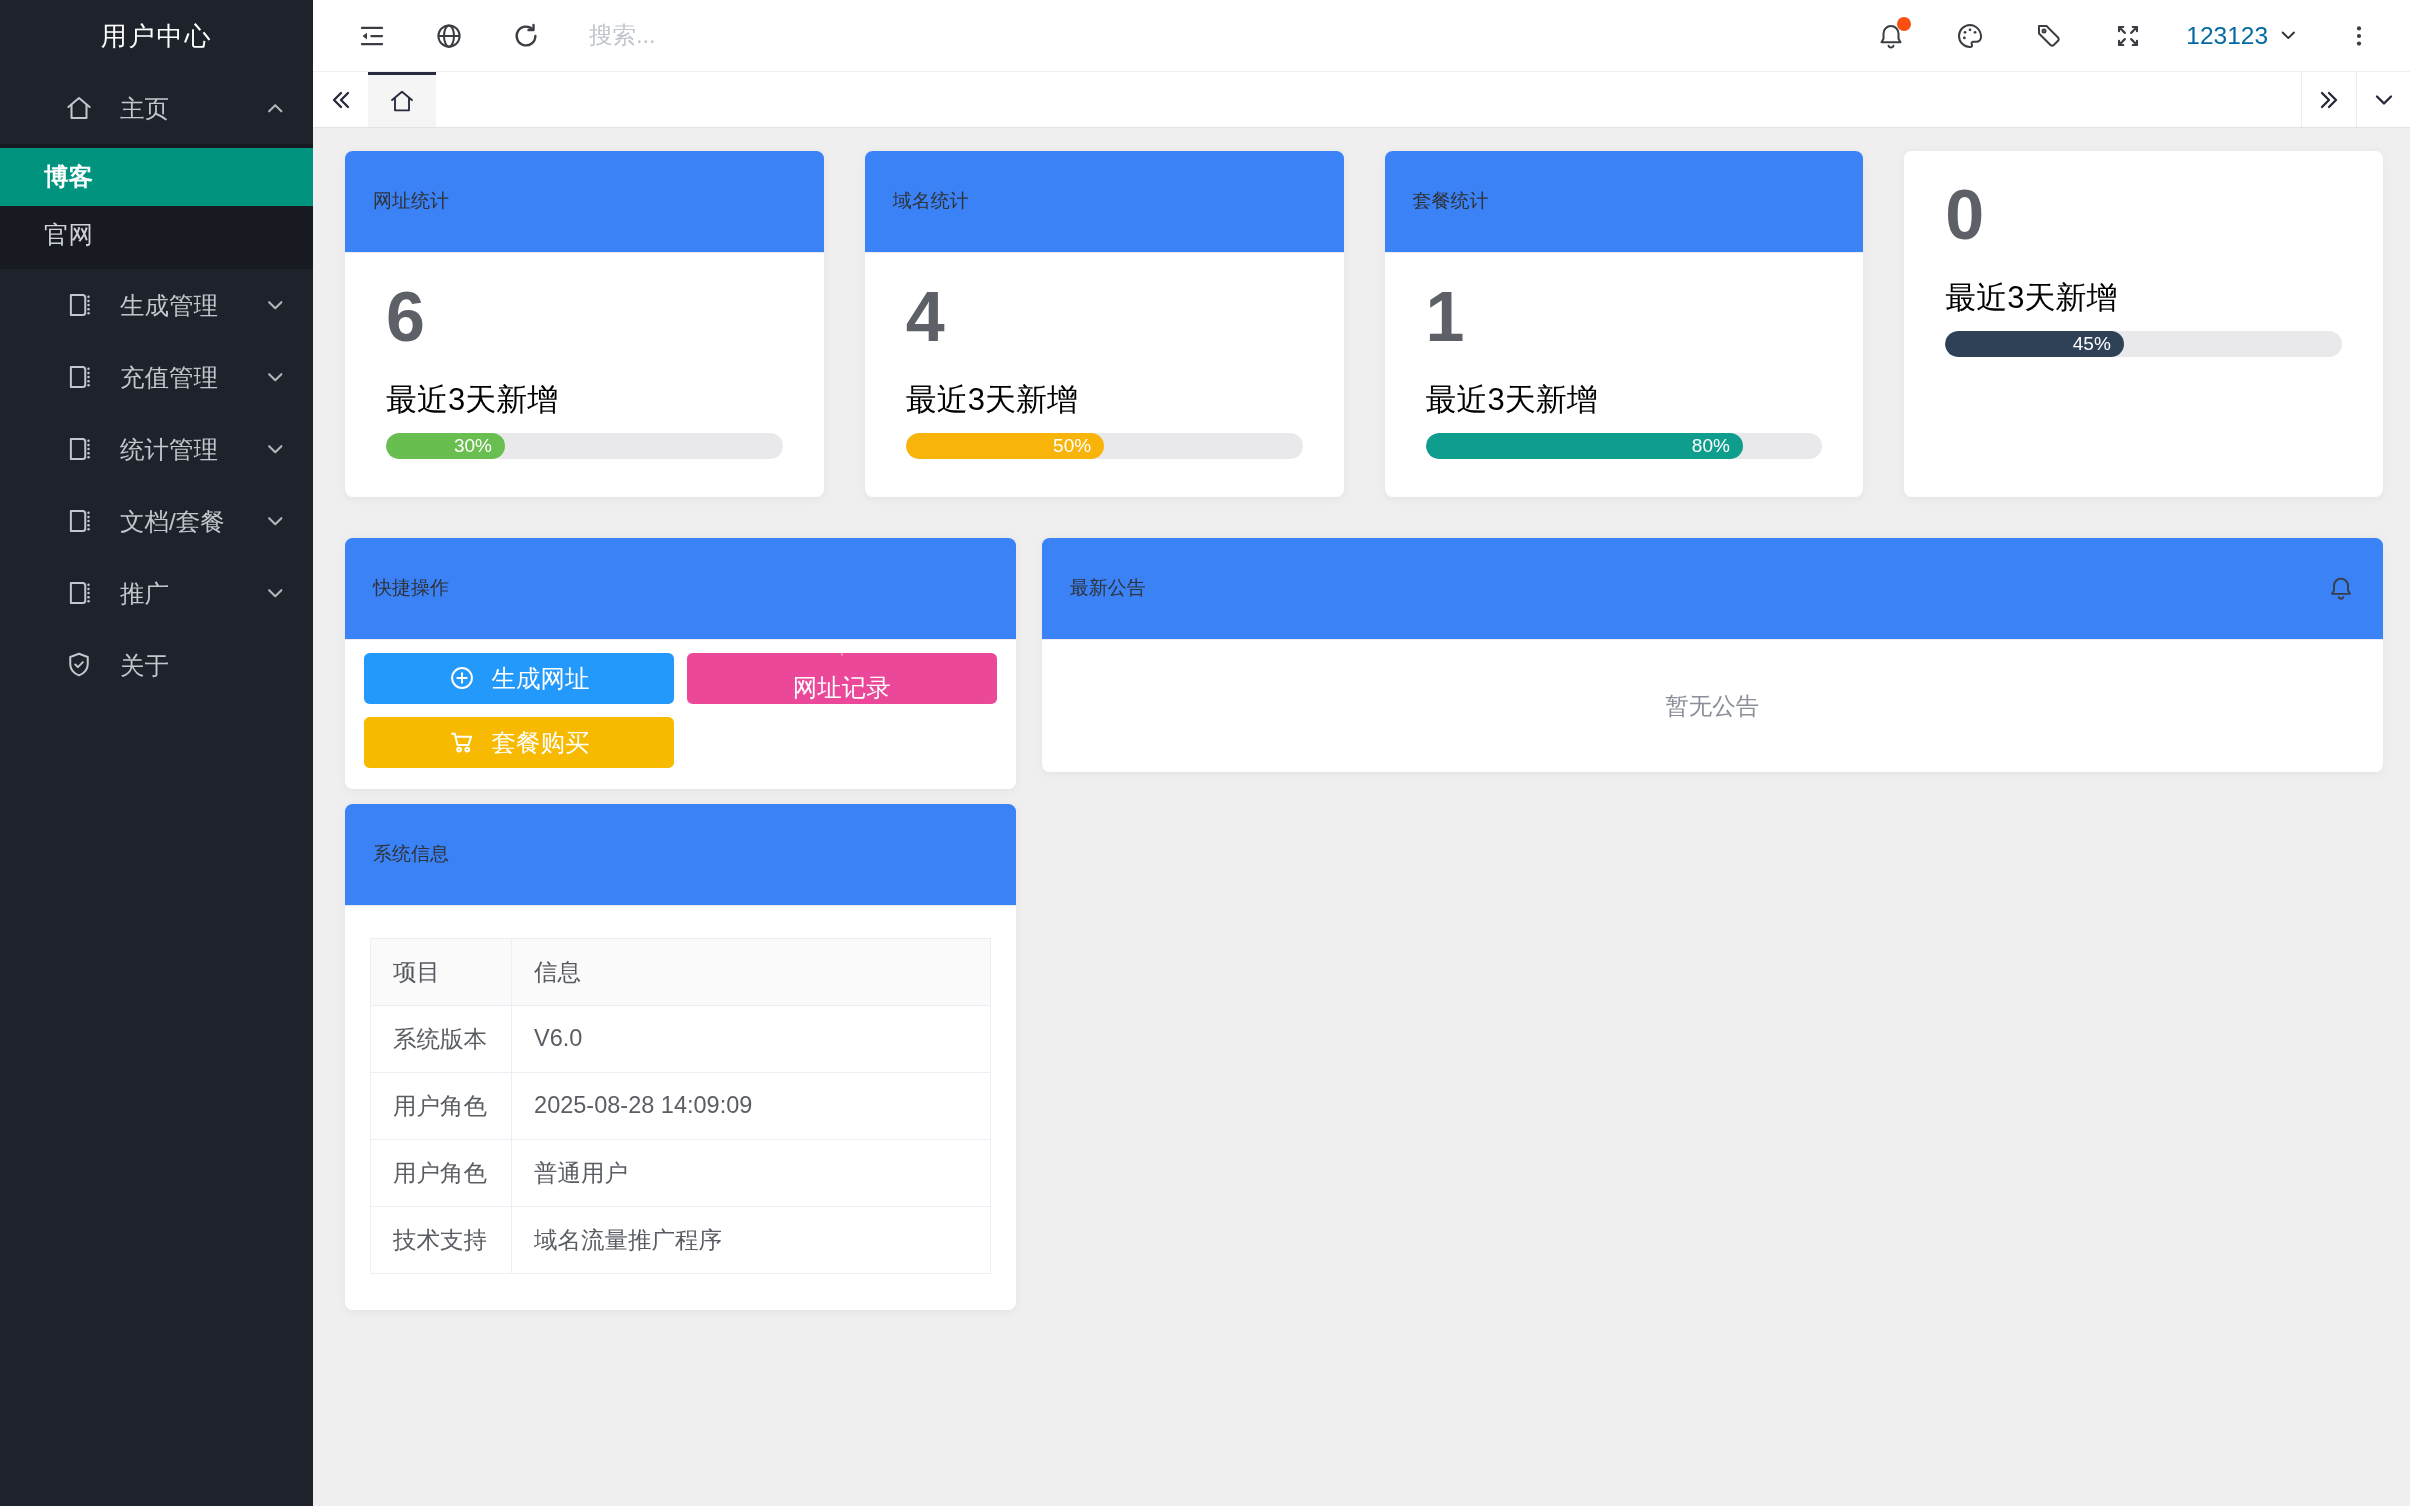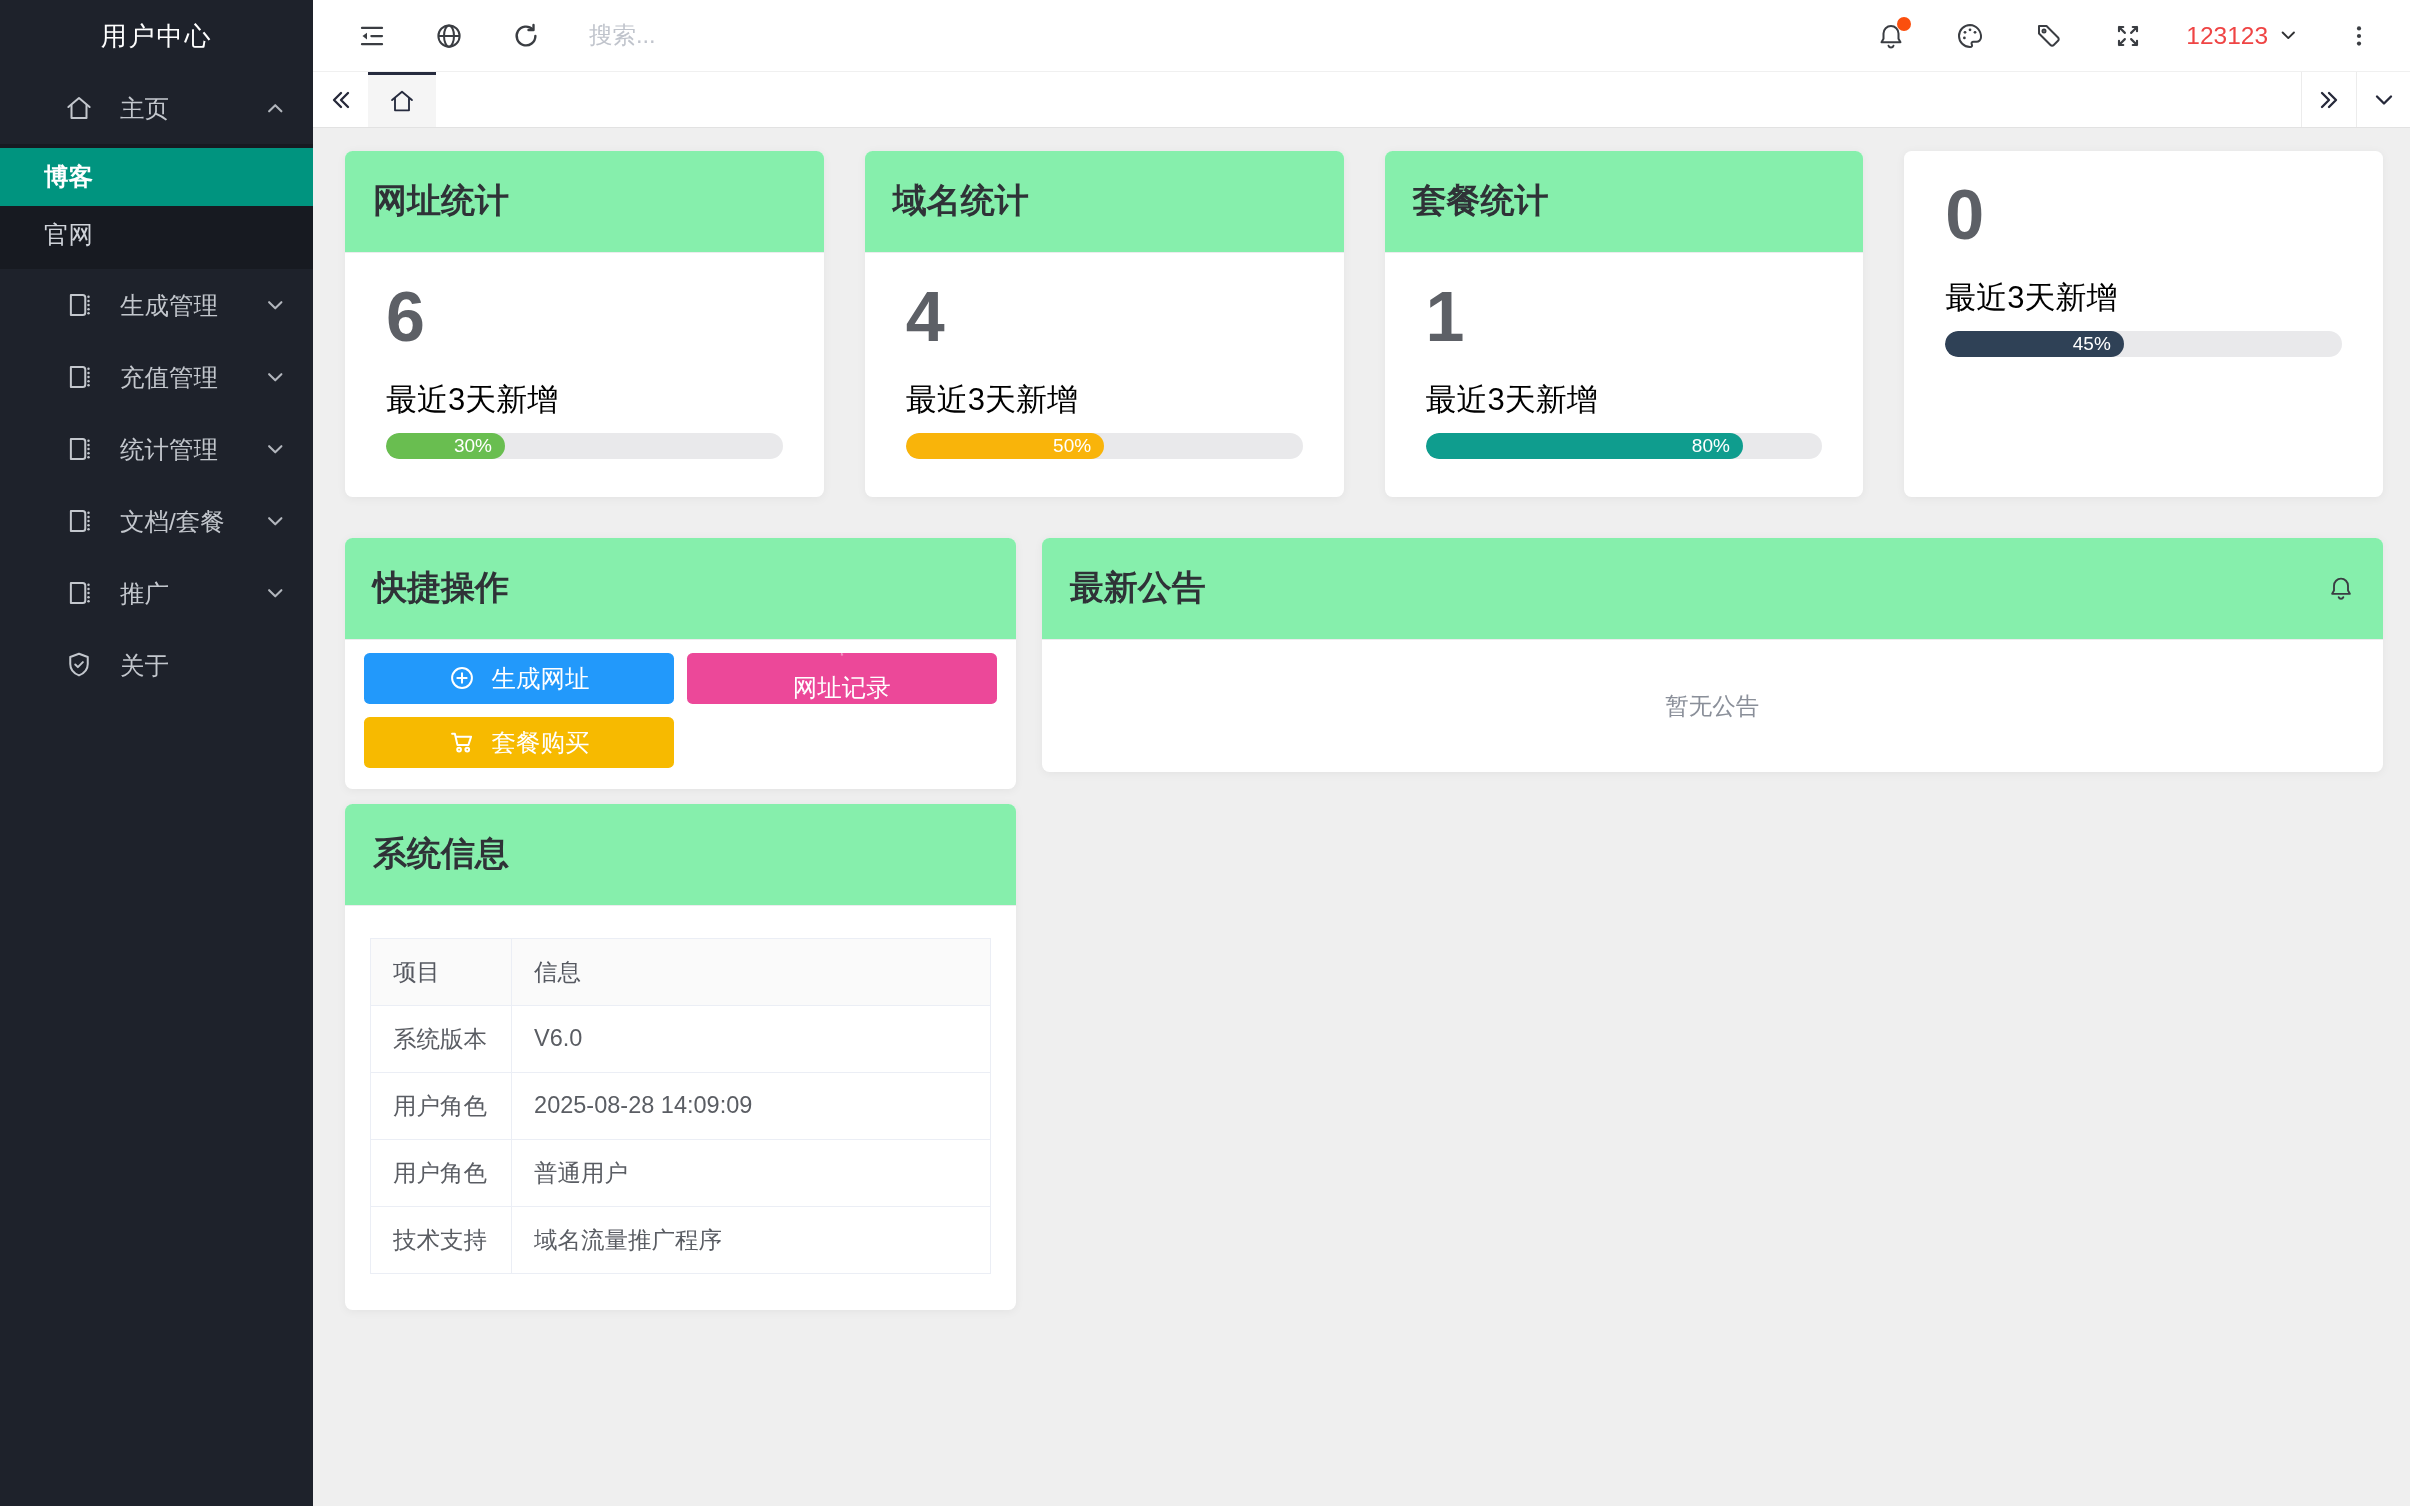--- a/index.html
+++ b/index.html
@@ -20,32 +20,32 @@
 
   
   .main { flex:1; display:flex; flex-direction:column; min-width:0; }
   .topbar { height:72px; background:#fff; display:flex; align-items:center; padding:0 32px 0 38px; border-bottom:0.9px solid #f0f0f0; }
   .icon-btn { width:41px; height:41px; display:flex; align-items:center; justify-content:center; color:#3a3d42; cursor:pointer; position:relative; }
   .topbar-left { display:flex; align-items:center; gap:36px; }
   .search-input { flex:1; border:none; outline:none; font-size:23.5px; color:#333; margin-left:43px; background:transparent; }
   .search-input::placeholder { color:#c0c4cc; }
   .topbar-right { display:flex; align-items:center; gap:38px; }
   .badge-dot { position:absolute; top:1.9px; right:0; width:14px; height:14px; border-radius:50%; }
-  .user-chip { display:flex; align-items:center; gap:9.4px; font-size:24.5px; color:#ef4444; cursor:pointer; }
+  .user-chip { display:flex; align-items:center; gap:9.4px; font-size:24.5px; color:#0369a1; cursor:pointer; }
 
   .tabbar { height:56px; background:#fff; border-bottom:0.9px solid #e2e2e2; display:flex; align-items:stretch; }
   .tab-arrow { width:55px; display:flex; align-items:center; justify-content:center; color:#26293a; cursor:pointer; }
   .tab-home { width:68px; background:#f5f5f5; border-top:3.8px solid #262b3e; display:flex; align-items:center; justify-content:center; color:#262b3e; cursor:pointer; }
   .tabbar-spacer { flex:1; }
   .tab-arrow.bordered { border-left:0.9px solid #ececec; }
 
   
   .content { flex:1; background:#efefef; padding:22.6px 28px 0 32px; overflow:hidden; }
   .card { background:#fff; border-radius:7.5px; box-shadow:0 1.9px 9.4px rgba(0,0,0,0.05); overflow:hidden; }
-  .card-header { background:#86efac; border-bottom:0.9px solid #ececee; padding:0 28px; height:102px; display:flex; align-items:center; font-size:34px; color:#2f3237;font-weight:bold; }
+  .card-header { background:#3b82f6; border-bottom:0.9px solid #ececee; padding:0 28px; height:102px; display:flex; align-items:center; font-size:19px; color:#2f3237; }
 
   .stats-grid { display:grid; grid-template-columns:repeat(4,1fr); gap:41px; }
   .stat-body { padding:28px 41px 38px; }
   .stat-value { font-size:70px; font-weight:bold; color:#5d6066; line-height:1.05; }
   .stat-label { font-size:31px; color:#000000; margin-top:24.5px; margin-bottom:12.2px; }
   .progress-track { height:26px; border-radius:13px; background:#e9e9eb; overflow:hidden; }
   .progress-fill { height:26px; border-radius:13px; display:flex; align-items:center; justify-content:flex-end; padding-right:13px; color:#fff; font-size:19px; min-width:66px; }
 
   .row2 { display:grid; grid-template-columns:1fr 2fr; gap:26px; margin-top:41px; align-items:start; }
   .row3 { display:grid; grid-template-columns:1fr 2fr; gap:26px; margin-top:15px; align-items:start; }

